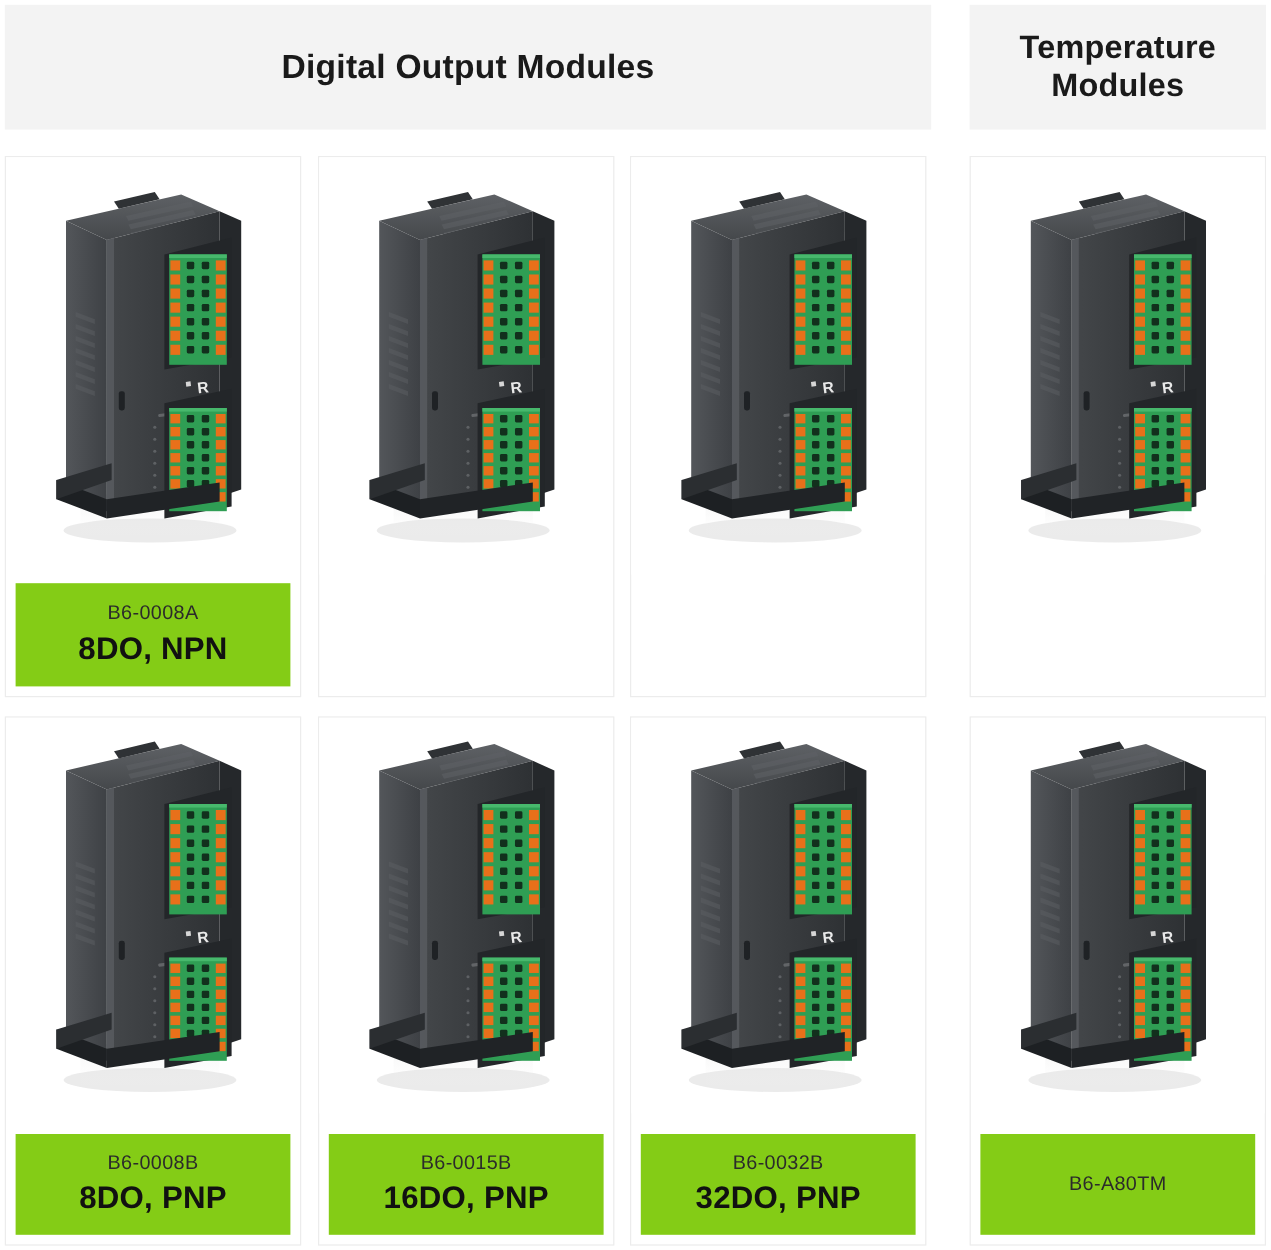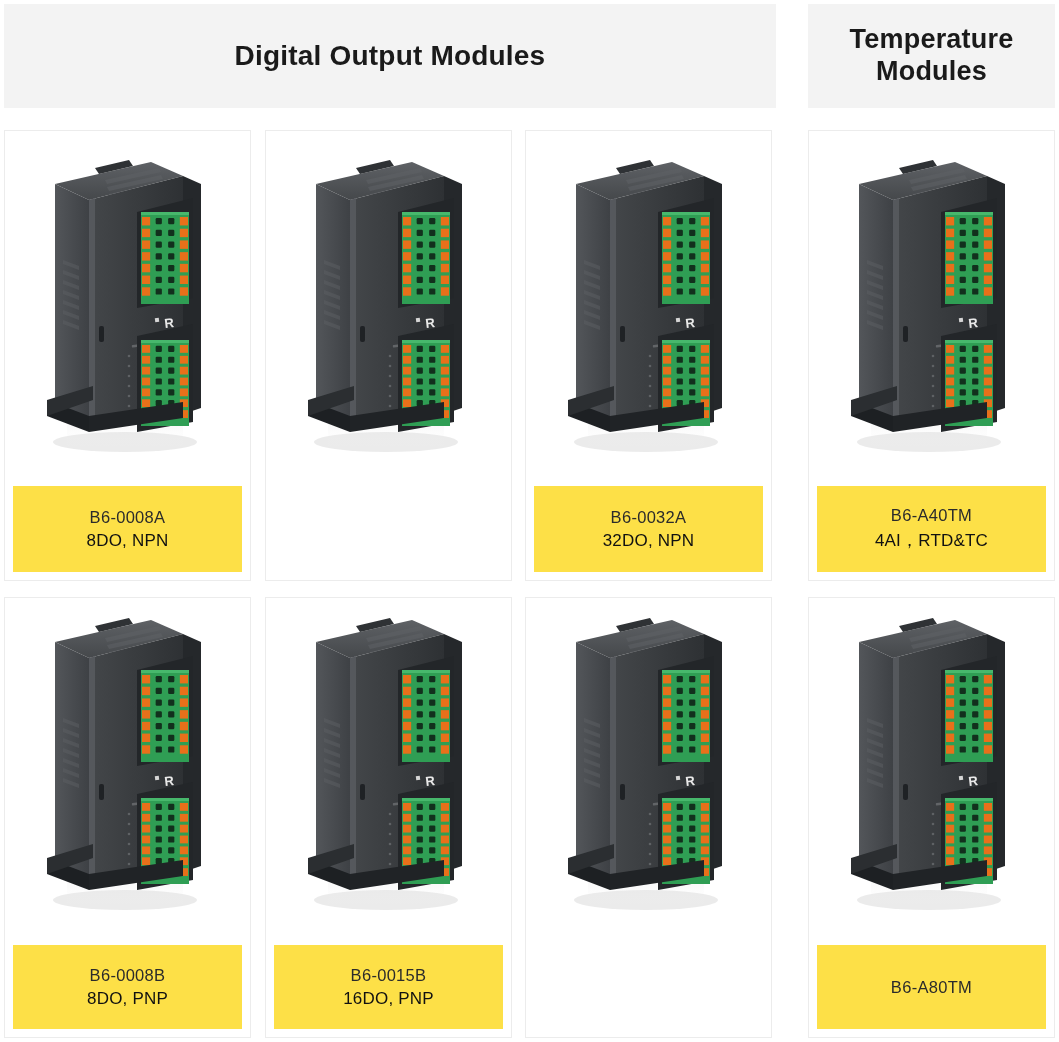--- a/index.html
+++ b/index.html
@@ -53,35 +53,35 @@
   .photo{
     position:absolute;left:0;right:0;top:0;
     height:348px;
     background:#ffffff;
   }
   .r2 .photo{height:330px;}
 
   .label{
     position:absolute;left:8px;right:8px;bottom:8px;
     height:86px;
-    background:#fde047;
+    background:#84cc16;
     display:flex;flex-direction:column;
     align-items:center;justify-content:center;
     gap:4px;
     box-sizing:border-box;
   }
   .r2 .label{height:84px;align-items:center;}
   .model{
     font-size:16.5px;
     color:#2b2b2b;
     letter-spacing:.3px;
   }
   .spec{
-    font-size:17px;
-    font-weight:normal;
+    font-size:26px;
+    font-weight:bold;
     color:#111111;
     letter-spacing:.2px;
     white-space:nowrap;
   }
 
   
   .mod{
     position:absolute;
     left:50%;top:50%;
     transform:translate(-50%,-50%);
@@ -544,24 +544,20 @@
                 <circle cx="96" cy="256" r="1.3"></circle>
     <circle cx="96" cy="266" r="1.3"></circle>
   </g>
 
   <path d="M14 250 L56 266 L56 282 L14 266 Z" fill="#1d2023"></path>
   <path d="M14 250 L60 236 L60 250 L14 266 Z" fill="#2b2e31"></path>
   <path d="M56 266 L150 252 L150 268 L56 282 Z" fill="#202326"></path>
 </svg>
           </div>
       </div>
-      <div class="label">
-        <div class="model">B6-0032A</div>
-        <div class="spec">32DO, NPN</div>
-      </div>
     </div>
 
     <div class="card c4 r1">
       <div class="photo">
         <div class="mod">
 <svg viewBox="0 0 190 310" xmlns="http://www.w3.org/2000/svg">
   <defs>
     <linearGradient id="g-left" x1="0" y1="0" x2="1" y2="0">
       <stop offset="0%" stop-color="#53565a"></stop>
       <stop offset="100%" stop-color="#3e4145"></stop>
@@ -696,24 +692,20 @@
                 <circle cx="96" cy="256" r="1.3"></circle>
     <circle cx="96" cy="266" r="1.3"></circle>
   </g>
 
   <path d="M14 250 L56 266 L56 282 L14 266 Z" fill="#1d2023"></path>
   <path d="M14 250 L60 236 L60 250 L14 266 Z" fill="#2b2e31"></path>
   <path d="M56 266 L150 252 L150 268 L56 282 Z" fill="#202326"></path>
 </svg>
           </div>
       </div>
-      <div class="label">
-        <div class="model">B6-A40TM</div>
-        <div class="spec">4AI，RTD&amp;TC</div>
-      </div>
     </div>
 
     <div class="card c1 r2">
       <div class="photo">
         <div class="mod">
 <svg viewBox="0 0 190 310" xmlns="http://www.w3.org/2000/svg">
   <defs>
     <linearGradient id="g-left" x1="0" y1="0" x2="1" y2="0">
       <stop offset="0%" stop-color="#53565a"></stop>
       <stop offset="100%" stop-color="#3e4145"></stop>
@@ -1152,20 +1144,24 @@
                 <circle cx="96" cy="256" r="1.3"></circle>
     <circle cx="96" cy="266" r="1.3"></circle>
   </g>
 
   <path d="M14 250 L56 266 L56 282 L14 266 Z" fill="#1d2023"></path>
   <path d="M14 250 L60 236 L60 250 L14 266 Z" fill="#2b2e31"></path>
   <path d="M56 266 L150 252 L150 268 L56 282 Z" fill="#202326"></path>
 </svg>
           </div>
       </div>
+      <div class="label">
+        <div class="model">B6-0032B</div>
+        <div class="spec">32DO, PNP</div>
+      </div>
     </div>
 
     <div class="card c4 r2">
       <div class="photo">
         <div class="mod">
 <svg viewBox="0 0 190 310" xmlns="http://www.w3.org/2000/svg">
   <defs>
     <linearGradient id="g-left" x1="0" y1="0" x2="1" y2="0">
       <stop offset="0%" stop-color="#53565a"></stop>
       <stop offset="100%" stop-color="#3e4145"></stop>

